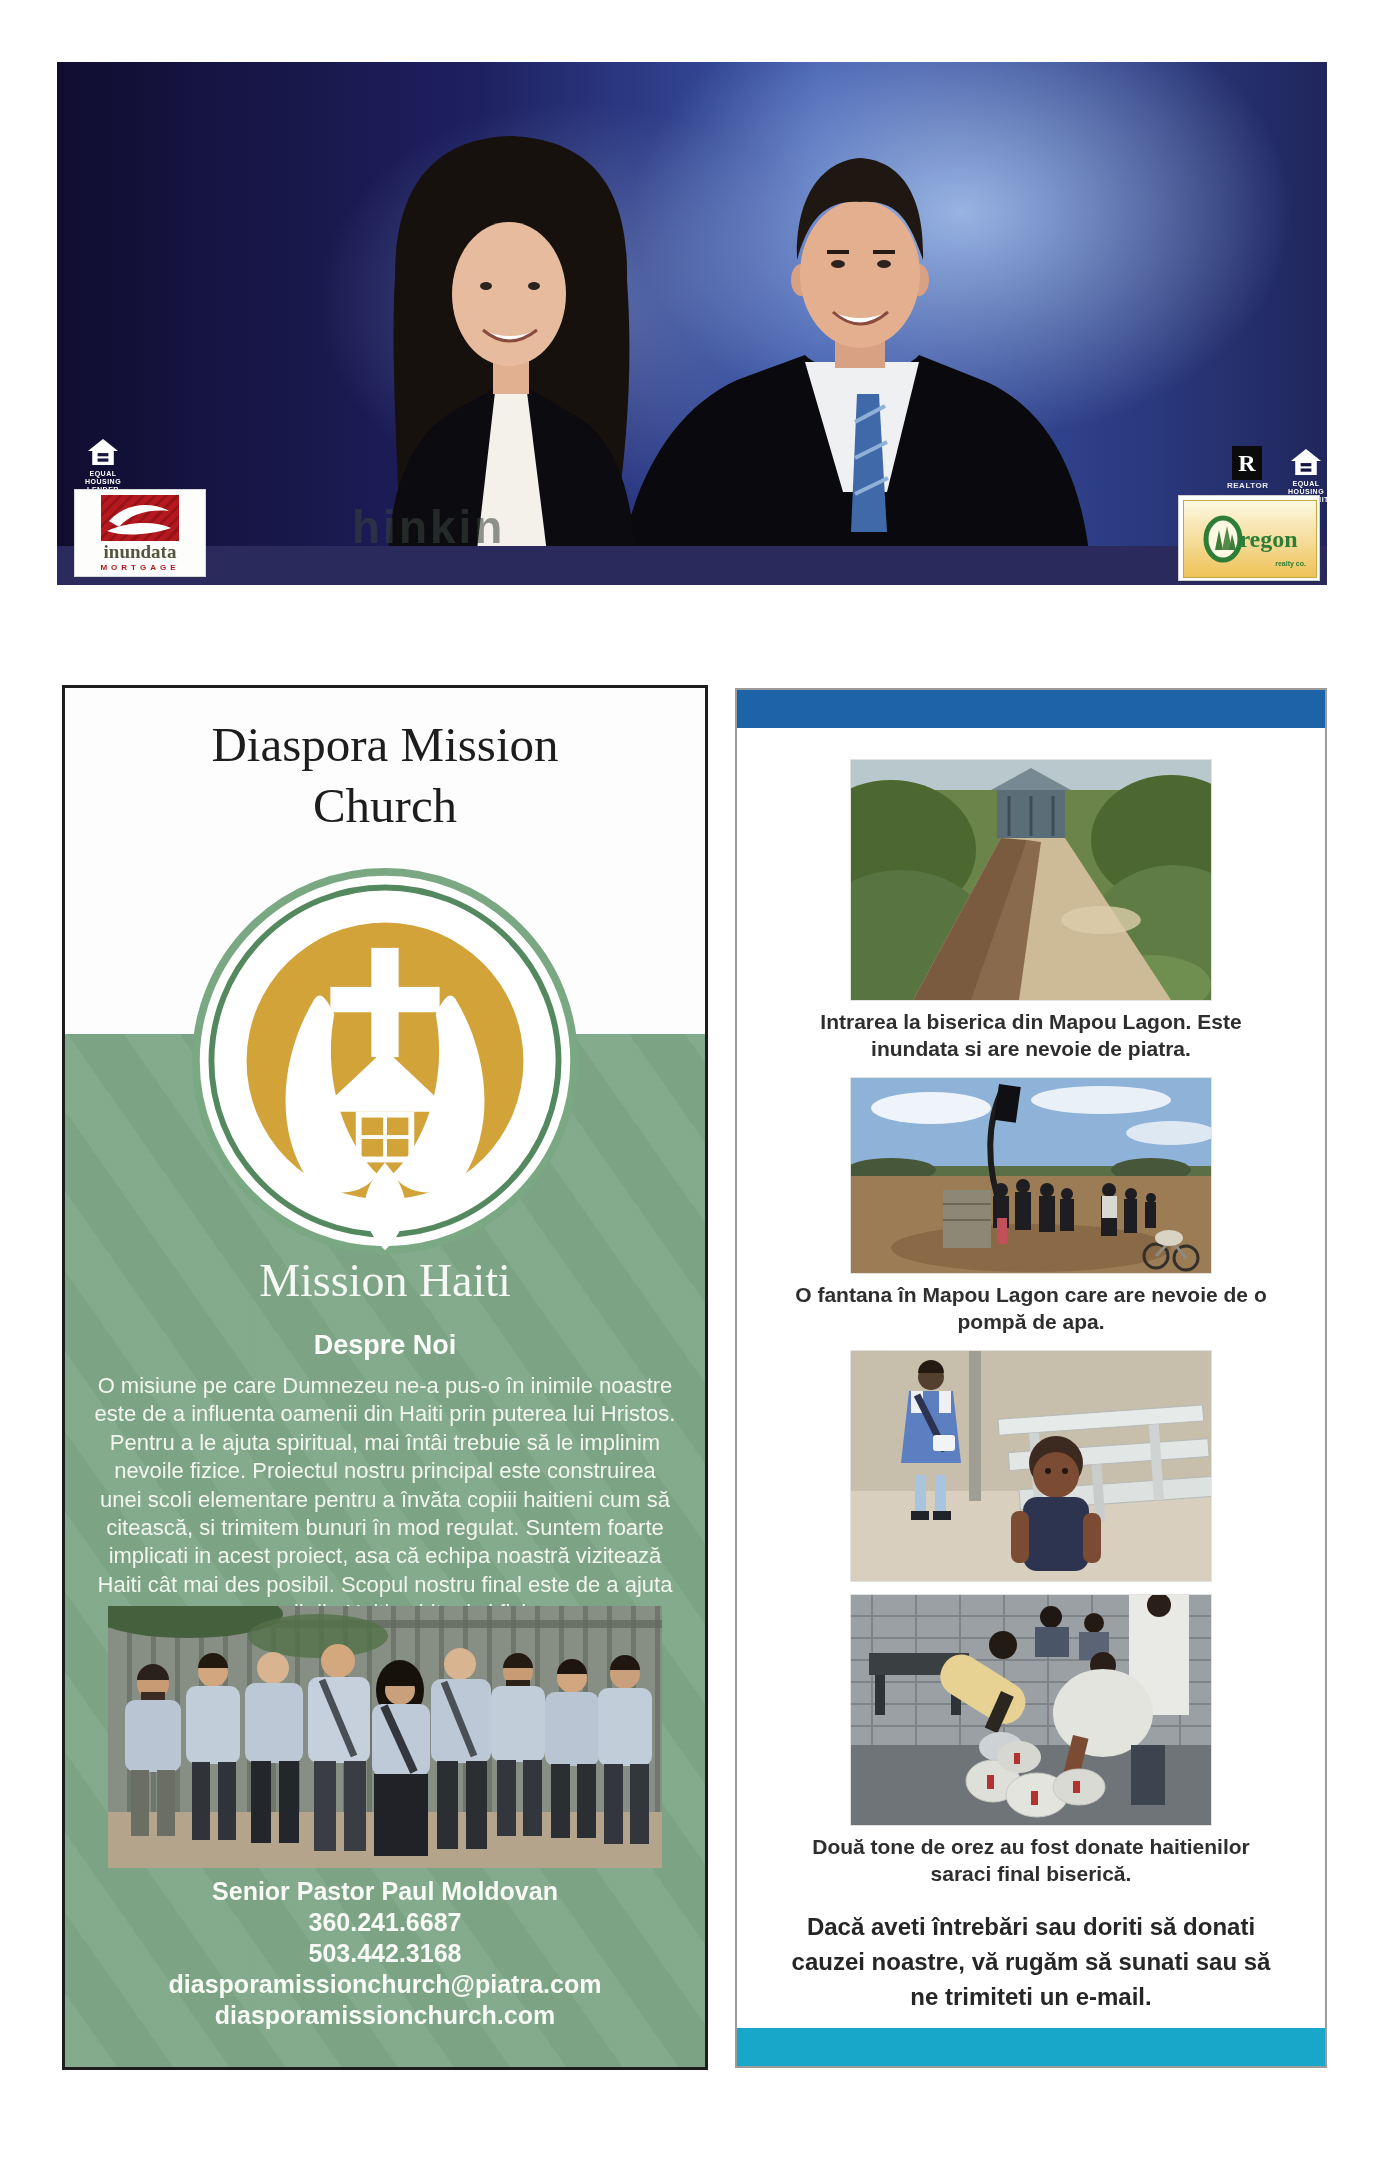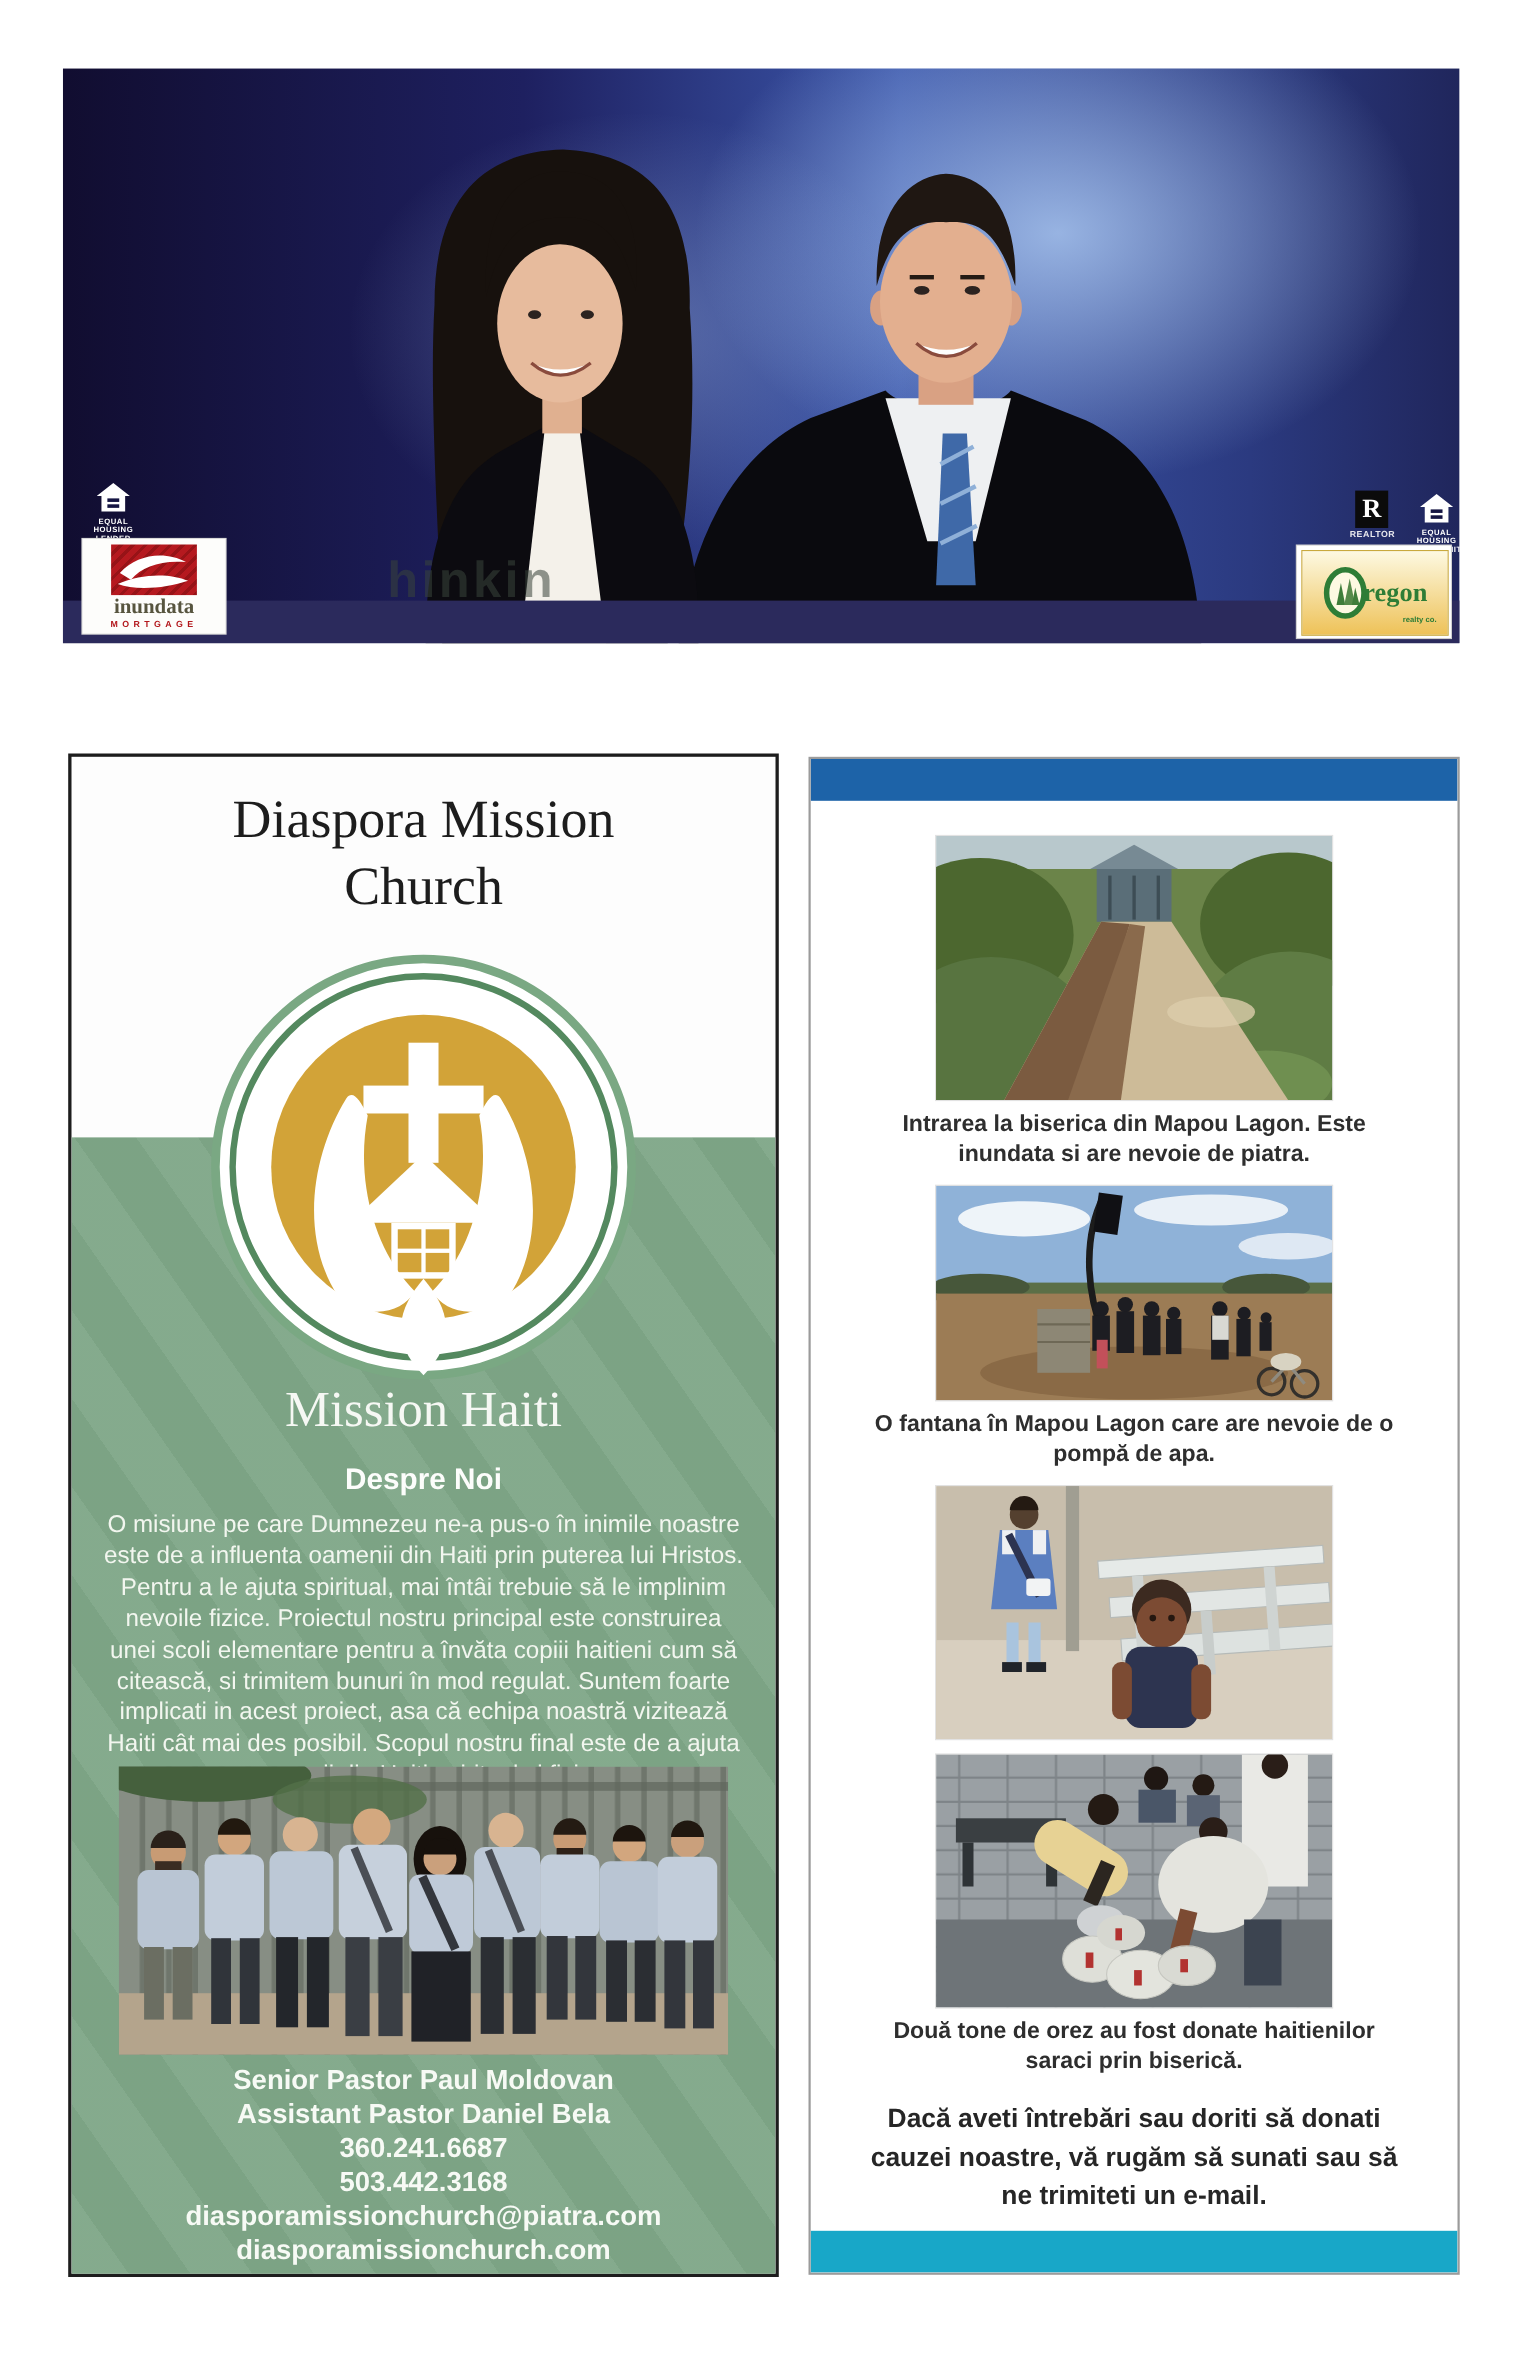--- a/index.html
+++ b/index.html
@@ -280,21 +280,20 @@
         <circle cx="517" cy="68" r="15" fill="#caa07c"></circle>
           <path d="M502 64 a15 15 0 0 1 30 0 z" fill="#201810"></path>
         <rect x="490" y="82" width="54" height="78" rx="10" fill="#c2cdda"></rect>
           <rect x="496" y="158" width="19" height="80" fill="#33363c"></rect>
           <rect x="522" y="158" width="19" height="80" fill="#33363c"></rect>
       </g>
     </svg>
 
     <div class="lp-contact">
       <div>Senior Pastor Paul Moldovan</div>
-      <div>Assistant Pastor Daniel Bela</div>
       <div>360.241.6687</div>
       <div>503.442.3168</div>
       <div>diasporamissionchurch@piatra.com</div>
       <div>diasporamissionchurch.com</div>
     </div>
   </div>
 
   <div class="abs right-panel">
     <div class="rp-topbar" style="background:#1d63a8"></div>
 
@@ -444,21 +443,21 @@
             <ellipse cx="142" cy="186" rx="27" ry="21" fill="#dedfd8" stroke="#c6c7c0"></ellipse>
             <ellipse cx="186" cy="200" rx="31" ry="22" fill="#e3e4dd" stroke="#c6c7c0"></ellipse>
             <ellipse cx="228" cy="192" rx="26" ry="18" fill="#d9dad3" stroke="#c6c7c0"></ellipse>
             <ellipse cx="168" cy="162" rx="22" ry="16" fill="#d6d7d0"></ellipse>
             <rect x="136" y="180" width="7" height="14" fill="#b23230"></rect>
             <rect x="180" y="196" width="7" height="14" fill="#b23230"></rect>
             <rect x="222" y="186" width="7" height="12" fill="#b23230"></rect>
             <rect x="163" y="158" width="6" height="11" fill="#b23230"></rect>
           </g>
         </svg>
-        <div class="rp-caption">Două tone de orez au fost donate haitienilor saraci prin biserică.</div>
+        <div class="rp-caption">Două tone de orez au fost donate haitienilor saraci final biserică.</div>
       </div>
 
       <div class="rp-closing">Dacă aveti întrebări sau doriti să donati cauzei noastre, vă rugăm să sunati sau să ne trimiteti un e-mail.</div>
     </div>
 
     <div class="rp-botbar" style="background:#18a7c8"></div>
   </div>
 
 </div>
 

